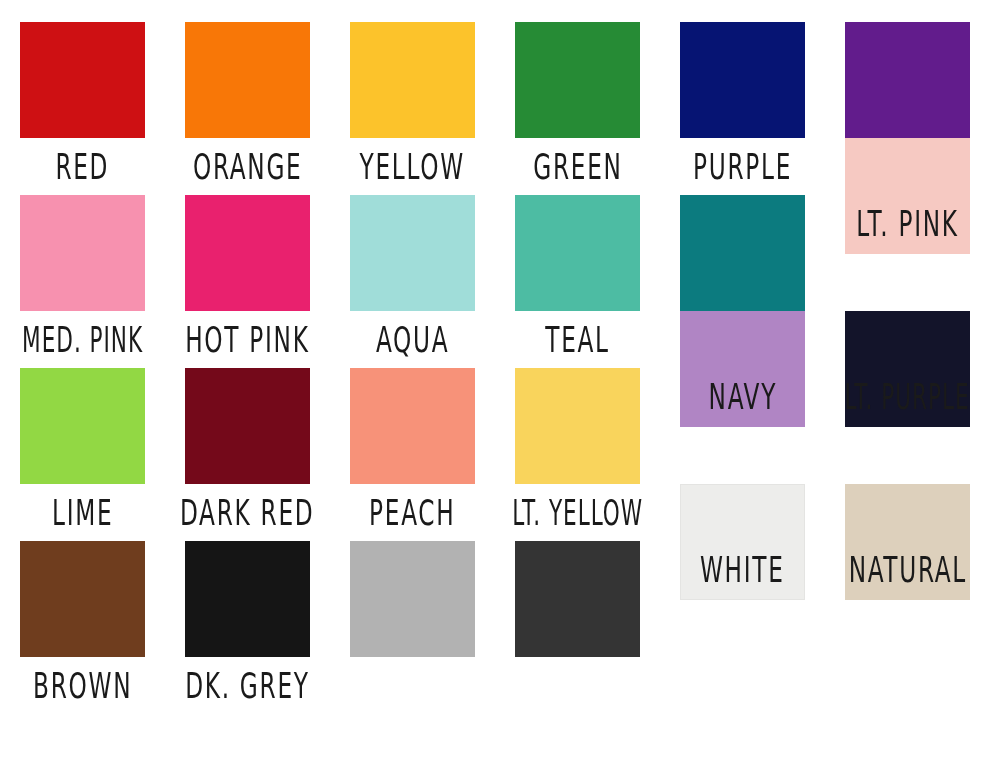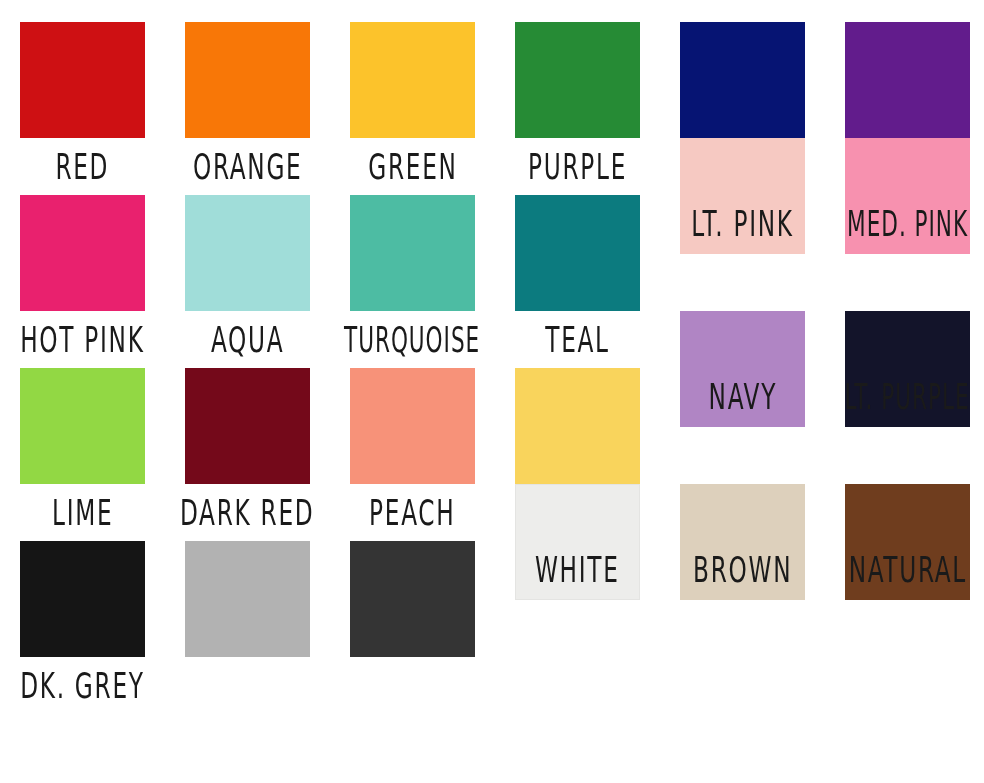--- a/index.html
+++ b/index.html
@@ -76,20 +76,23 @@
       <div class="swatch" style="background: rgb(38, 139, 53);"></div>
       <div class="swatch" style="background: rgb(6, 20, 115);"></div>
       <div class="swatch" style="background: rgb(98, 28, 140);"></div>
       <div class="label">
         <span>RED</span>
       </div>
       <div class="label">
         <span>ORANGE</span>
       </div>
       <div class="label">
+        <span>YELLOW</span>
+      </div>
+      <div class="label">
         <span>GREEN</span>
       </div>
       <div class="label">
         <span>PURPLE</span>
       </div>
       <div class="swatch" style="background: rgb(246, 201, 194);"></div>
       <div class="swatch" style="background: rgb(247, 145, 175);"></div>
       <div class="swatch" style="background: rgb(233, 33, 110);"></div>
       <div class="swatch" style="background: rgb(160, 221, 217);"></div>
       <div class="swatch" style="background: rgb(77, 188, 163);"></div>
@@ -98,23 +101,20 @@
         <span>LT. PINK</span>
       </div>
       <div class="label long">
         <span>MED. PINK</span>
       </div>
       <div class="label">
         <span>HOT PINK</span>
       </div>
       <div class="label">
         <span>AQUA</span>
-      </div>
-      <div class="label long">
-        <span>TURQUOISE</span>
       </div>
       <div class="label">
         <span>TEAL</span>
       </div>
       <div class="swatch" style="background: rgb(176, 133, 196);"></div>
       <div class="swatch" style="background: rgb(19, 20, 42);"></div>
       <div class="swatch" style="background: rgb(146, 216, 68);"></div>
       <div class="swatch" style="background: rgb(116, 9, 26);"></div>
       <div class="swatch" style="background: rgb(247, 146, 121);"></div>
       <div class="swatch" style="background: rgb(249, 212, 92);"></div>
@@ -126,32 +126,35 @@
       </div>
       <div class="label">
         <span>LIME</span>
       </div>
       <div class="label">
         <span>DARK RED</span>
       </div>
       <div class="label">
         <span>PEACH</span>
       </div>
+      <div class="label long">
+        <span>LT. YELLOW</span>
+      </div>
       <div class="swatch swatch-white-edge" style="background: rgb(237, 237, 235);"></div>
       <div class="swatch" style="background: rgb(221, 208, 188);"></div>
       <div class="swatch" style="background: rgb(111, 61, 30);"></div>
       <div class="swatch" style="background: rgb(21, 21, 21);"></div>
       <div class="swatch" style="background: rgb(178, 178, 178);"></div>
       <div class="swatch" style="background: rgb(52, 52, 52);"></div>
       <div class="label">
         <span>WHITE</span>
       </div>
       <div class="label">
-        <span>BROWN</span>
+        <span>NATURAL</span>
       </div>
       <div class="label">
-        <span>NATURAL</span>
+        <span>BROWN</span>
       </div>
       <div class="label">
         <span>DK. GREY</span>
       </div>
     </div>
 </div>
 
 </body></html>

